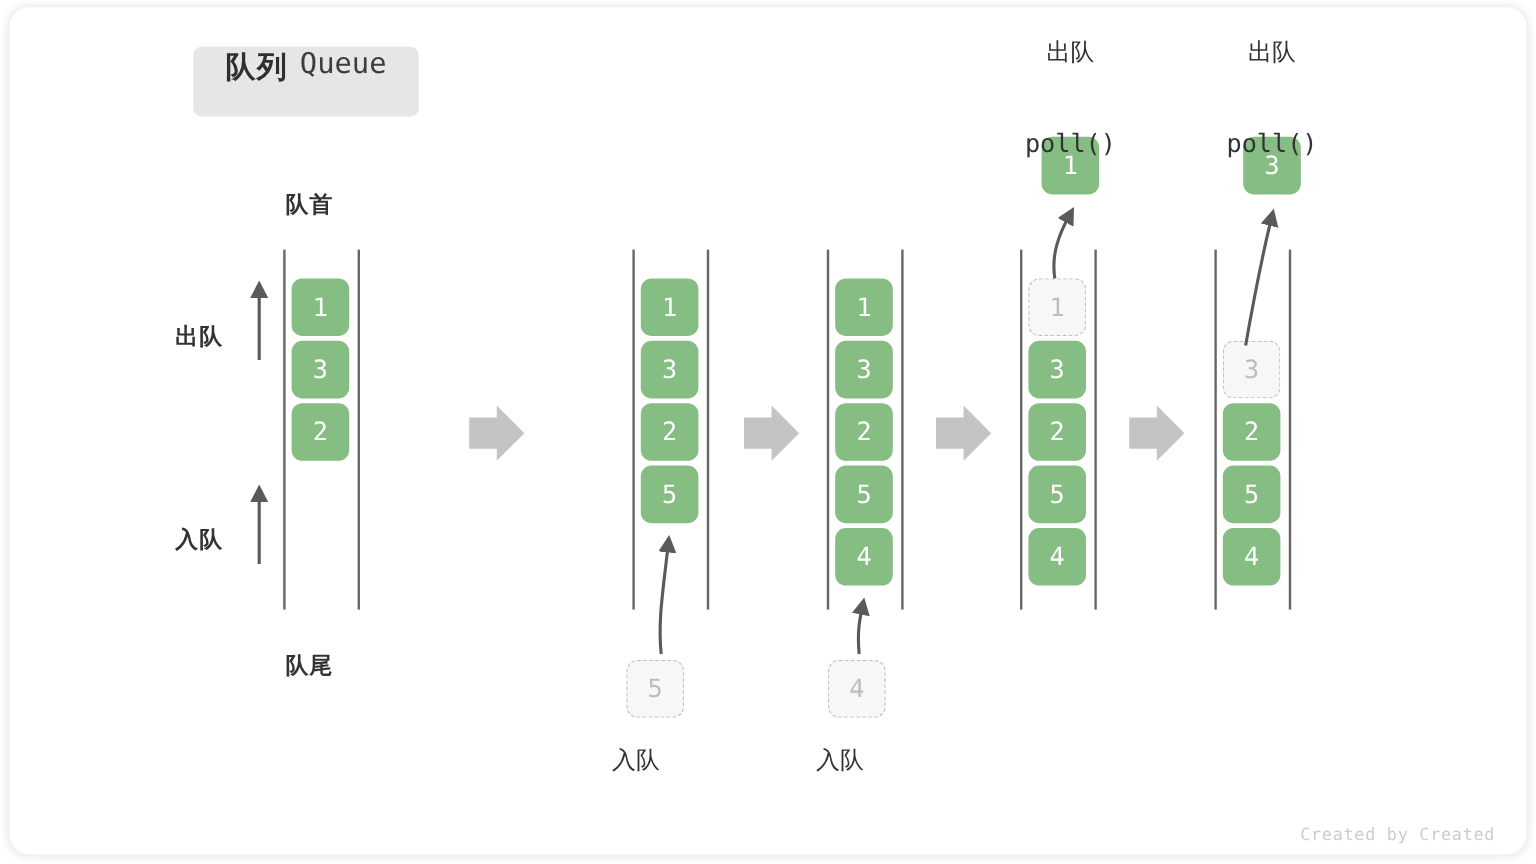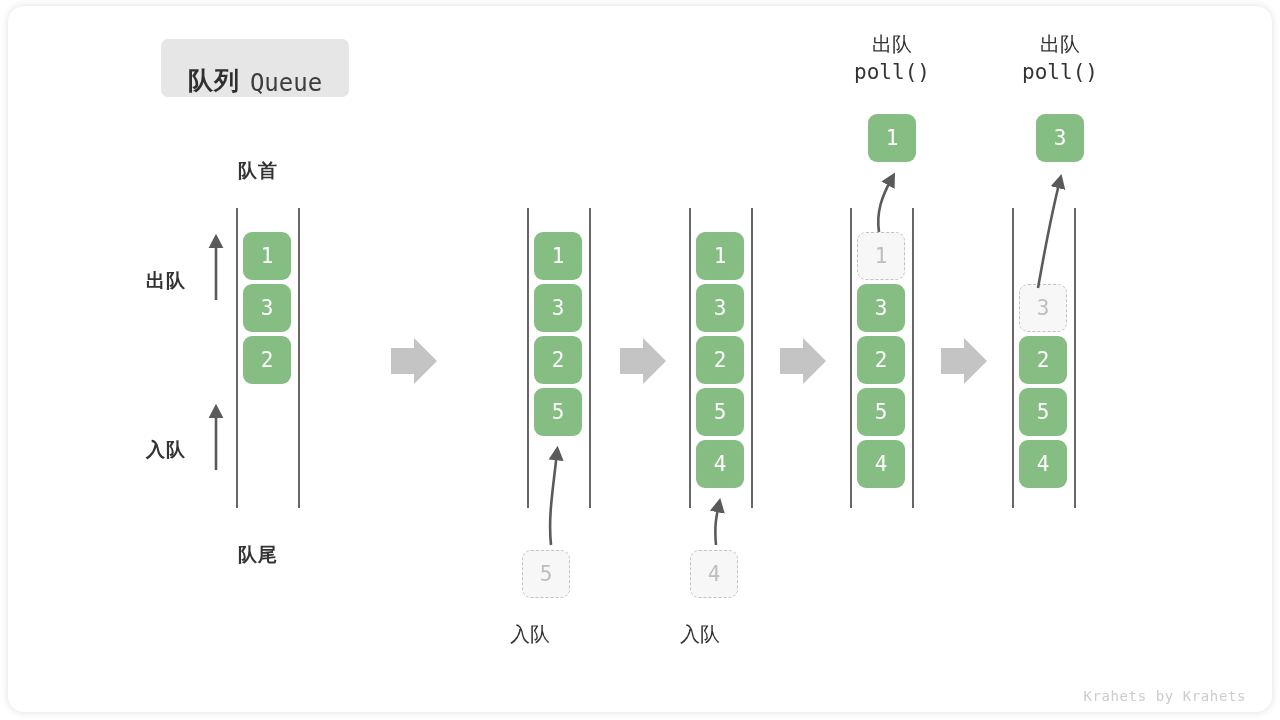--- a/index.html
+++ b/index.html
@@ -32,21 +32,21 @@
 
   
   #title-badge {
     left: 161px;
     top: 39px;
     width: 188px;
     height: 58px;
     background: #e6e6e6;
     border-radius: 7px;
     display: flex;
-    align-items: flex-end;
+    align-items: flex-start;
     justify-content: center;
     gap: 10px;
   }
   #title-badge .cn {
     font-size: 25px;
     font-weight: bold;
     color: #2f2f2f;
     letter-spacing: 1px;
   }
   #title-badge .en {
@@ -111,20 +111,21 @@
   .op-caption .cn {
     display: block;
     font-size: 20px;
     color: #333333;
   }
   .op-caption .code {
     display: block;
     font-family: "DejaVu Sans Mono", "Liberation Mono", monospace;
     font-size: 21px;
     color: #333333;
+    margin-top: 48px;
   }
   .op-caption .code .val { color: #3f9142; font-weight: bold; }
 
   
   #credit {
     right: 34px;
     bottom: 16px;
     font-family: "DejaVu Sans Mono", "Liberation Mono", monospace;
     font-size: 14px;
     color: #cccccc;
@@ -253,13 +254,13 @@
     <path d="M620,348 L643,348 L643,338 L666,361 L643,384 L643,374 L620,374 z" fill="#c4c4c4"></path>
   </g>
   <g>
     <path d="M780,348 L803,348 L803,338 L826,361 L803,384 L803,374 L780,374 z" fill="#c4c4c4"></path>
   </g>
   <g>
     <path d="M941,348 L964,348 L964,338 L987,361 L964,384 L964,374 L941,374 z" fill="#c4c4c4"></path>
   </g>
 </svg>
 
-<div id="credit" class="abs">Krahets by Krahets</div>
+<div id="credit" class="abs">Created by Created</div>
 
 </body></html>

